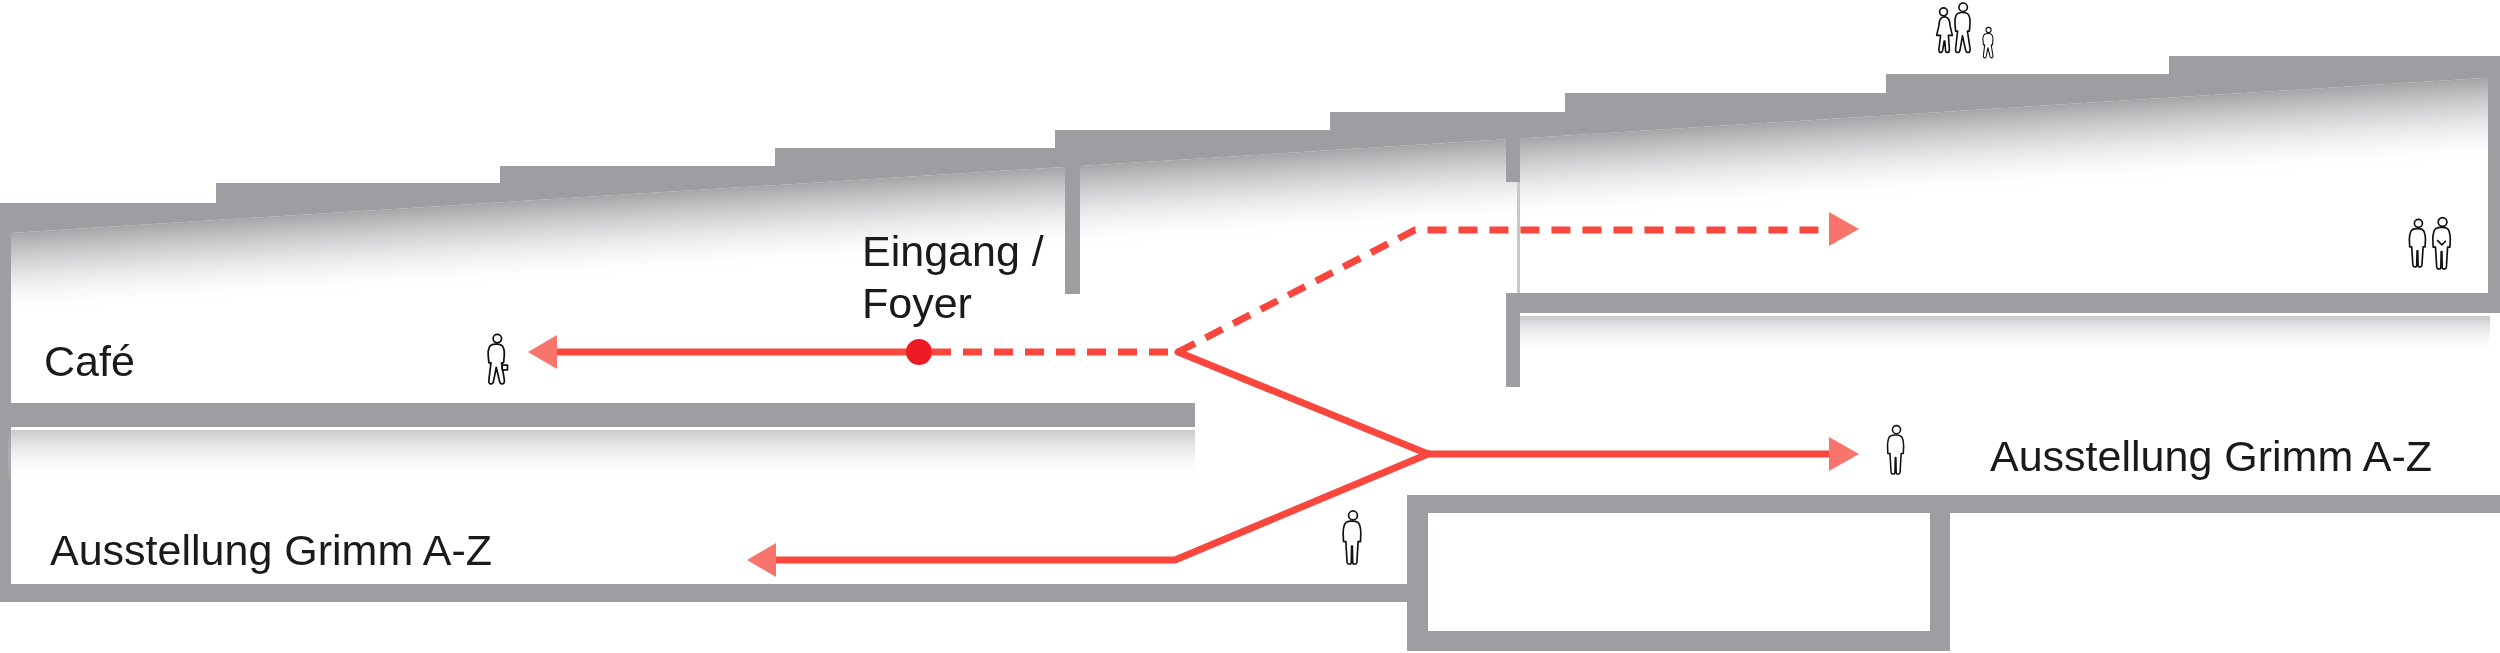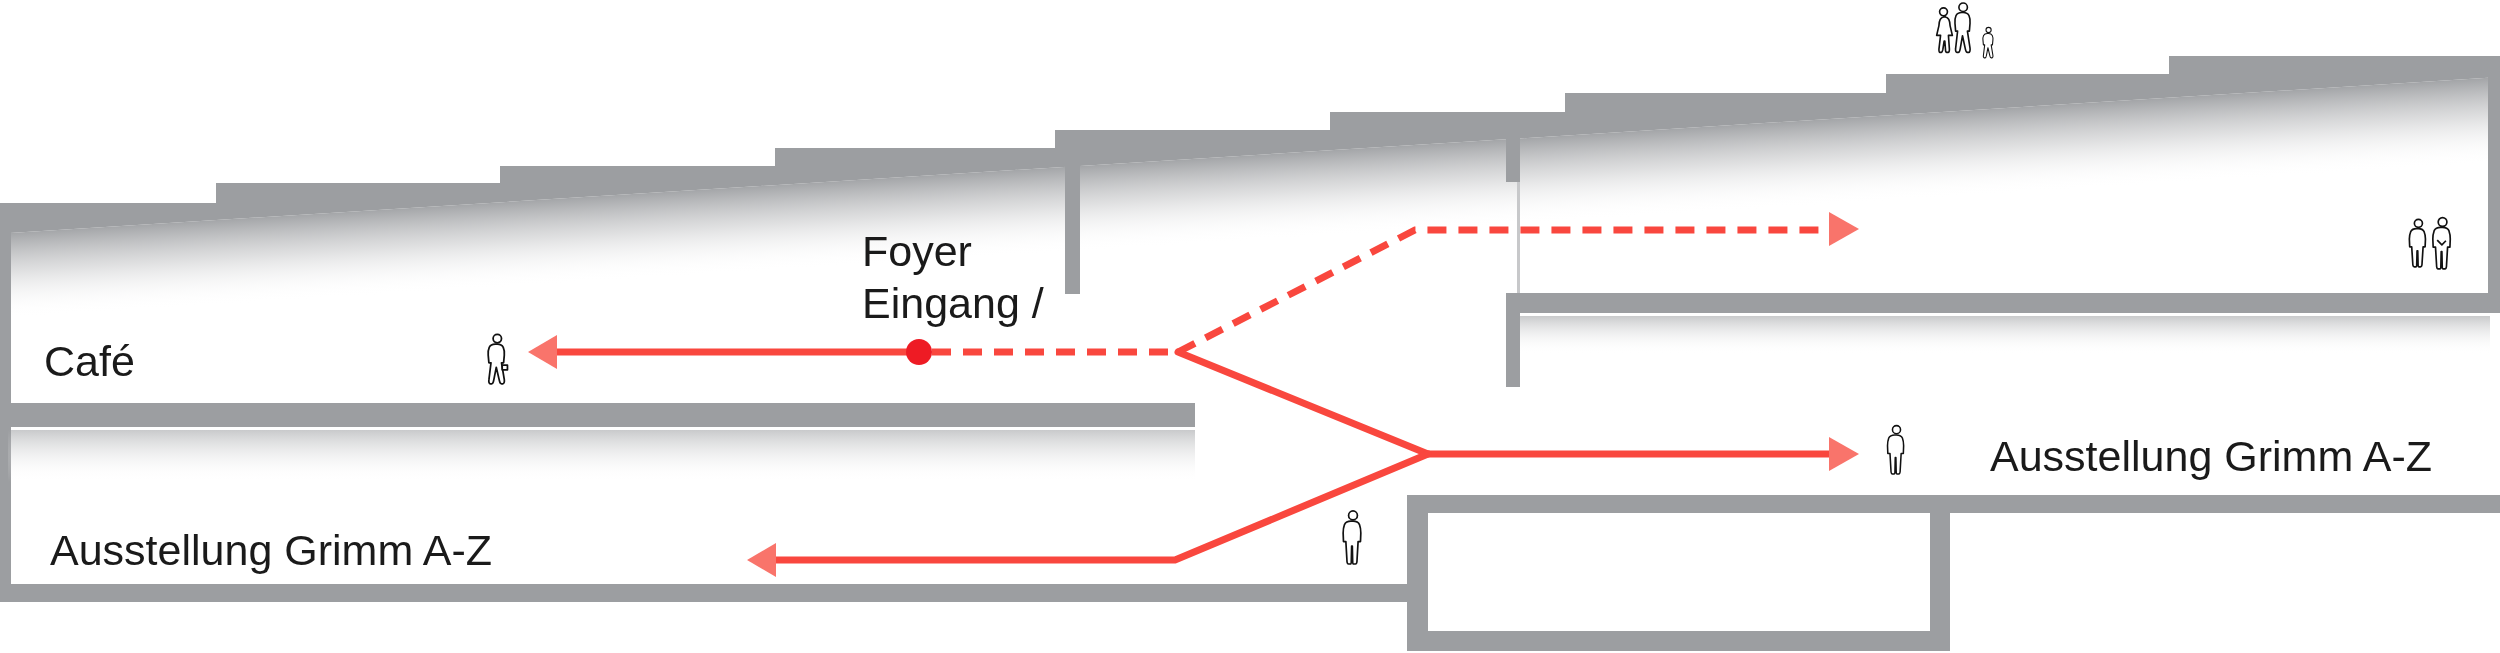--- a/index.html
+++ b/index.html
@@ -75,22 +75,22 @@
 
     <polyline class="route solid" points="1428,454 1175,560 776,560"></polyline>
     <polygon class="arrowhead" points="747,560 776,543 776,577"></polygon>
 
     <circle class="startdot" cx="919" cy="352" r="13"></circle>
   </svg>
 
   <div class="label" style="left:44px;top:361px">Café</div>
 
   <div class="label-block" style="left:862px;top:225px">
+    <span style="display:block">Eingang /</span>
     <span style="display:block">Foyer</span>
-    <span style="display:block">Eingang /</span>
   </div>
 
 
   <div class="label" style="left:1990px;top:456px">Ausstellung Grimm A-Z</div>
 
   <div class="label" style="left:50px;top:550px">Ausstellung Grimm A-Z</div>
 
   <svg class="fig" style="left:479px;top:333px" width="38" height="70" viewBox="0 0 100 200">
     <circle cx="48" cy="16" r="12"></circle>
     <path d="M48 32c8 0 14 3 17 9 3 7 4 14 3 22l-2 22h-6l8 48c1 7-1 12-4 12h-4c-3 0-5-4-6-9l-9-38-7 36c-1 6-3 11-6 11h-4c-3 0-5-5-4-11l6-49h-6l-2-22c-1-8 0-15 3-22 3-6 9-9 17-9z"></path>

